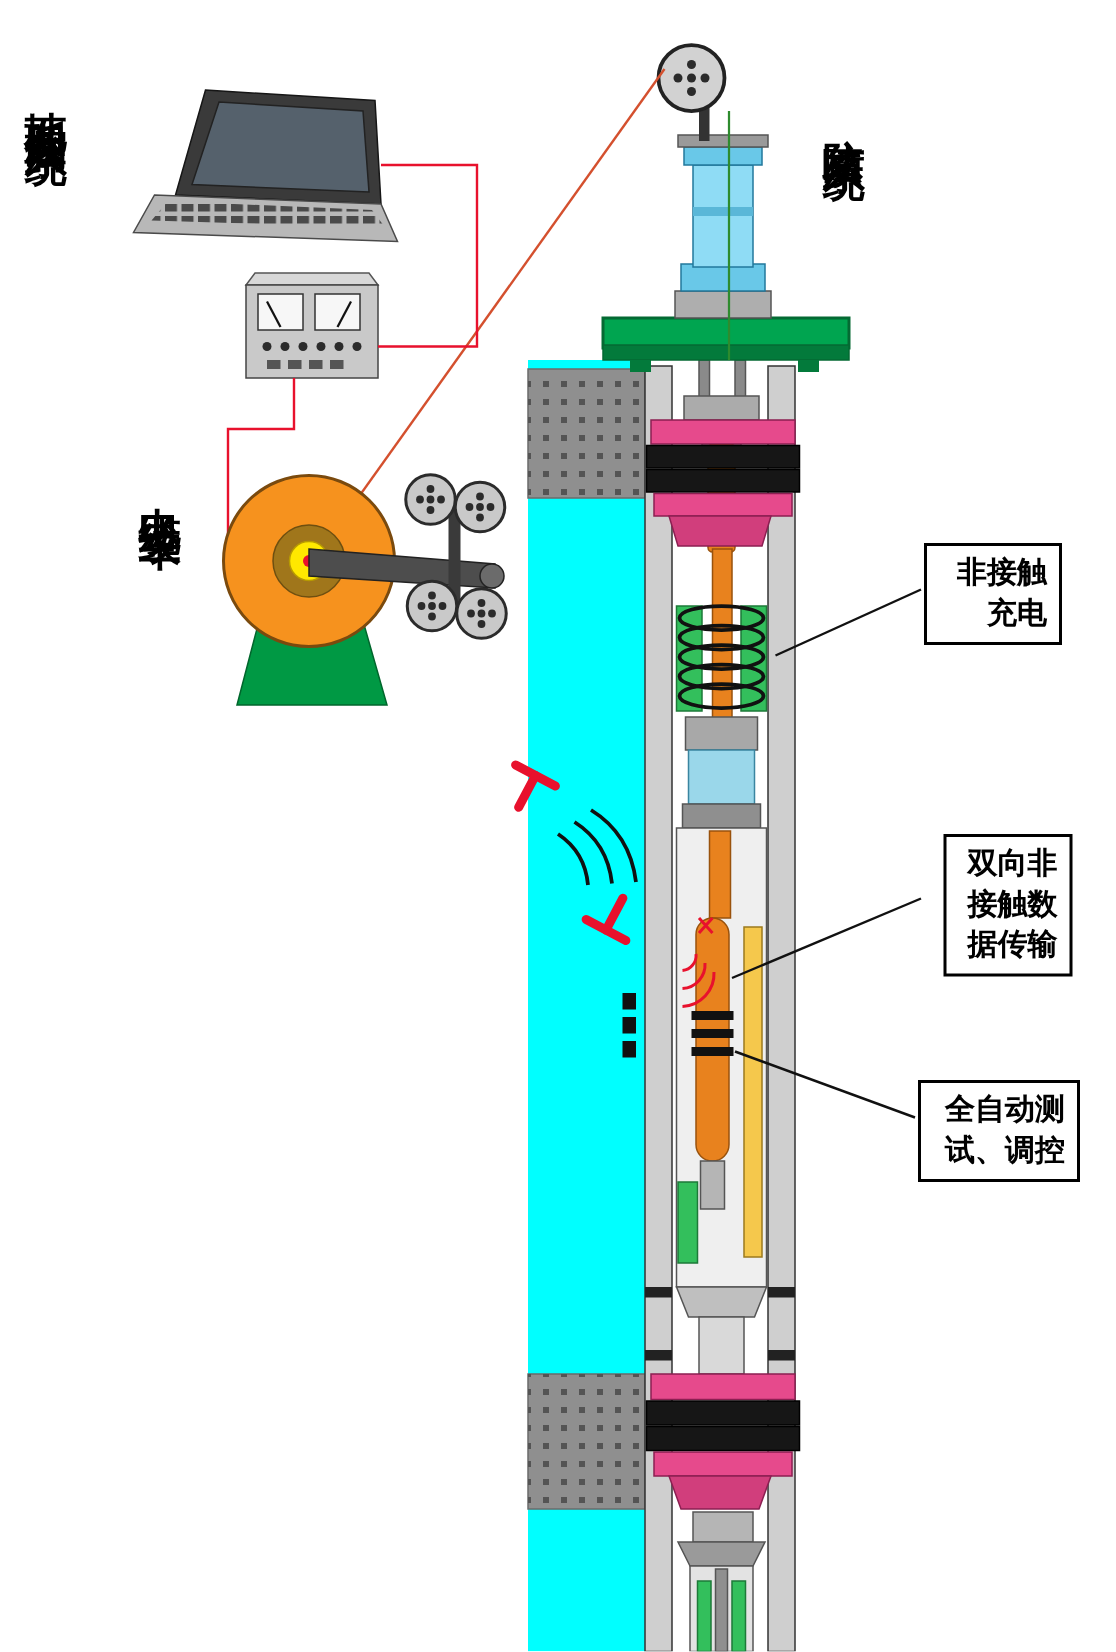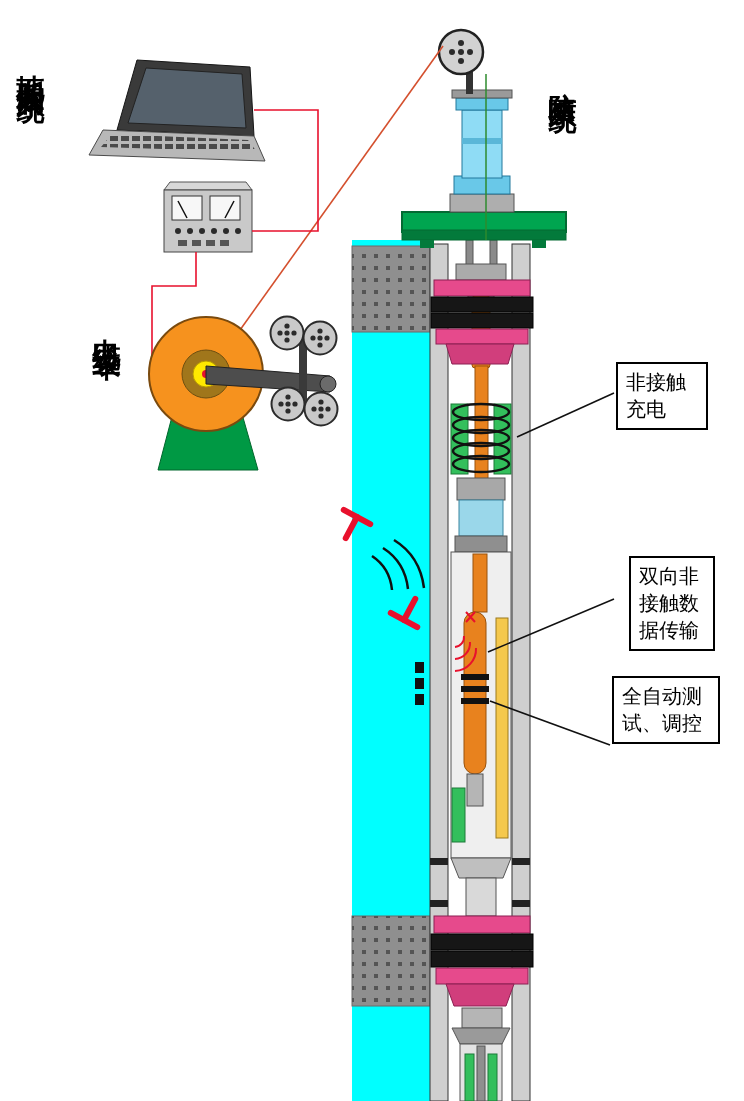--- a/index.html
+++ b/index.html
@@ -8,22 +8,23 @@
     font-family:"Liberation Sans", sans-serif;color:#000;
   }
   .art{position:absolute;left:0;top:0;}
   .vlabel{
     position:absolute;writing-mode:vertical-rl;text-orientation:upright;
     font-size:28px;font-weight:bold;letter-spacing:4px;line-height:1;
     white-space:nowrap;
   }
   .callout{
     position:absolute;border:2px solid #000;background:#fff;
-    font-size:20px;font-weight:normal;line-height:1.35;padding:5px 8px;
+    font-size:20px;font-weight:bold;line-height:1.35;padding:5px 8px;
     white-space:pre-line;
+    text-align:right;
   }
 </style>
 </head>
 <body>
 
 <div class="stage">
 
 <svg class="art" width="744" height="1101" viewBox="0 0 744 1101">
   <defs>
     <pattern id="keys" width="11" height="8" patternUnits="userSpaceOnUse">
@@ -262,16 +263,16 @@
 
 <div class="vlabel" style="left:16px;top:52px;">地面控制系统</div>
 <div class="vlabel" style="left:92px;top:316px;">电缆绞车</div>
 <div class="vlabel" style="left:548px;top:70px;">防喷系统</div>
 
 <div class="callout" style="left:616px;top:362px;width:72px;">非接触
 充电</div>
 <div class="callout" style="left:629px;top:556px;width:66px;">双向非
 接触数
 据传输</div>
-<div class="callout" style="left:612px;top:676px;width:88px;">全自动测
+<div class="callout" style="left:612px;top:720px;width:88px;">全自动测
 试、调控</div>
 
 </div>
 
 </body></html>

